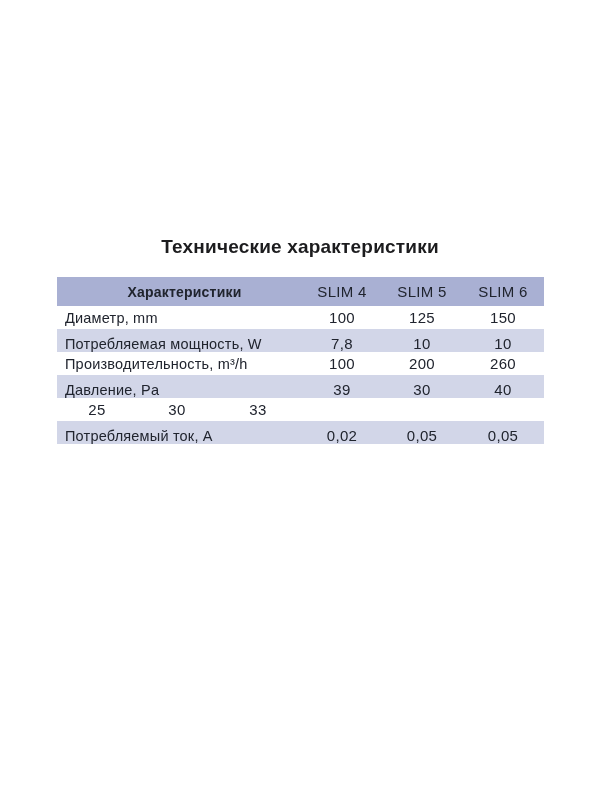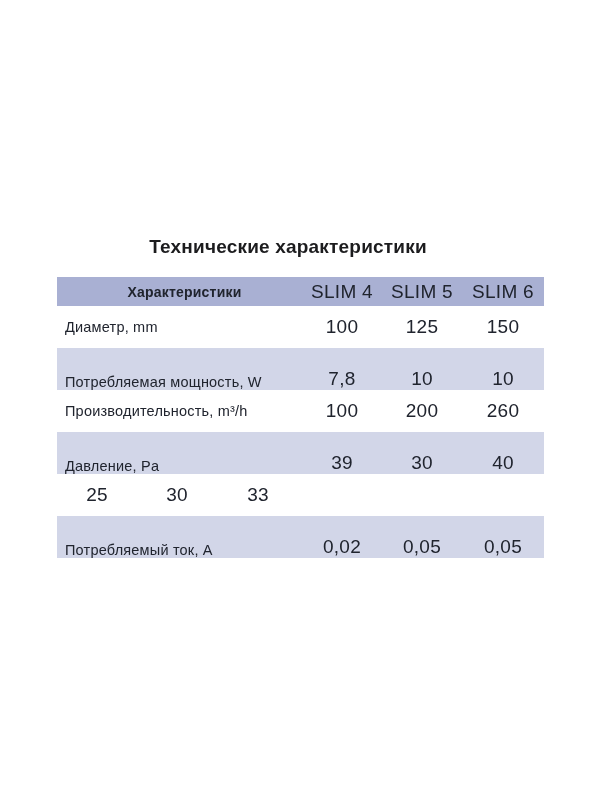--- a/index.html
+++ b/index.html
@@ -11,39 +11,39 @@
   .canvas {
     position: relative;
     width: 600px;
     height: 800px;
     background: var(--page-bg, #ffffff);
     overflow: hidden;
   }
   .title {
     position: absolute;
     top: 236px;
-    left: 4px;
+    left: 16px;
     width: 568px;
     text-align: center;
     font-size: 19px;
     font-weight: 700;
     letter-spacing: 0.2px;
     color: var(--title-color, #1c1c1e);
   }
   .spec-table {
     position: absolute;
     left: 57px;
     top: 277px;
     width: 487px;
     color: var(--text, #20242e);
   }
   .row {
     display: flex;
     align-items: center;
-    height: 42px;
+    height: 23px;
     background: #ffffff;
   }
   .row.header {
     height: 29px;
     background: var(--header-bg, #a9b0d3);
     font-weight: 700;
     font-size: 14px;
   }
   .row.stripe { background: var(--stripe-bg, #d2d6e8); align-items: flex-end; }
   .cell { display: block; }
@@ -57,21 +57,21 @@
   }
   .row.header .cell.label {
     text-align: center;
     padding-left: 10px;
     font-size: 14px;
     font-weight: 700;
   }
   .cell.val {
     width: 80px;
     text-align: center;
-    font-size: 19px;
+    font-size: 15px;
     font-weight: 500;
     letter-spacing: 0.3px;
   }
   .cell.val:last-child { width: 82px; }
 </style>
 </head>
 <body>
 
 <div class="canvas">
 

